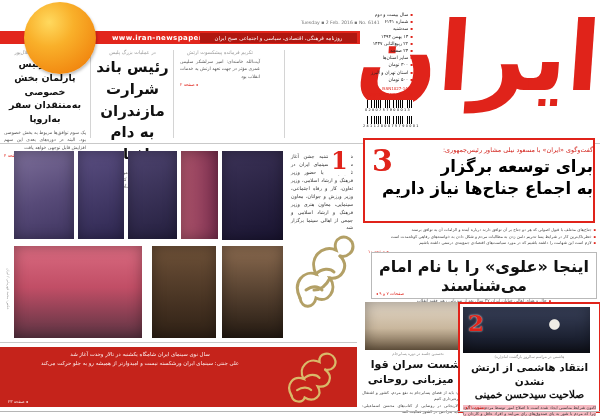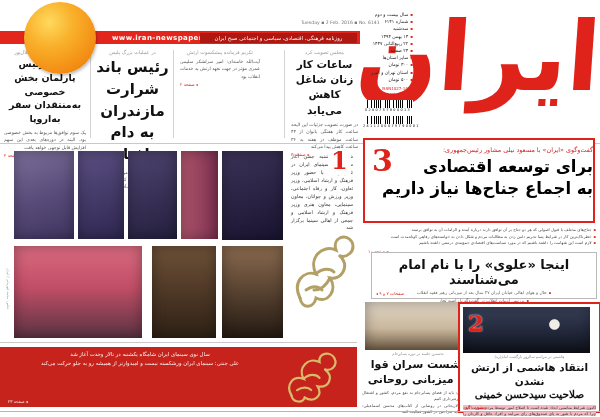--- a/index.html
+++ b/index.html
@@ -52,21 +52,21 @@
     background:#fff;text-align:right;}
   .lead-kicker{font-size:6.4px;color:#d2211a;margin-top:6px;}
   .lead-hl{font-size:16.5px;font-weight:bold;color:#000;line-height:1.32;margin-top:2px;}
   .lead-bullets{position:absolute;left:368px;top:227px;width:228px;font-size:4.1px;color:#444;
     line-height:1.55;text-align:right;}
   .lead-bullets .bl::before{content:"▪";color:#e0231a;font-size:3.6px;margin-left:2px;}
 
   
   .alavi-box{position:absolute;left:371px;top:252px;width:224px;height:45px;border:1px solid #b9b9b9;
     background:#fff;text-align:center;}
-  .alavi-hl{font-size:13px;font-weight:bold;color:#111;margin-top:4px;}
+  .alavi-hl{font-size:16px;font-weight:bold;color:#111;margin-top:4px;}
   .alavi-sub{font-size:4.4px;color:#666;line-height:1.6;margin-top:2px;}
   .alavi-sub span::before{content:"▪";color:#e0231a;font-size:3.6px;margin-left:2px;}
   .alavi-page{position:absolute;left:4px;bottom:2px;}
 
   
   .summit{position:absolute;left:362px;top:302px;width:112px;text-align:center;}
   .caption{font-size:3.8px;color:#8a8a8a;margin-top:1px;}
   .summit-hl{font-size:11px;font-weight:bold;color:#111;line-height:1.35;margin-top:2px;}
   .summit-body{font-size:4.1px;color:#444;line-height:1.55;text-align:justify;margin-top:2px;}
   .summit-body .bl::before{content:"▪";color:#e0231a;font-size:3.6px;margin-left:2px;}
@@ -139,26 +139,20 @@
     <div class="tbody">سرکرده باند تبهکاری موسوم به عقاب مازندران که با انتشار کلیپی از شکنجه یک شرور دیگر وحشت‌آفرینی کرده بود دستگیر شد</div>
     <div class="pageref">صفحه ۱۵</div>
   </div>
 
   <div class="tcol rtl" style="left:180px;width:80px;">
     <div class="kicker">تکریم فرمانده پیشکسوت ارتش</div>
     <div class="tbody">آیت‌الله خامنه‌ای: امیر سرلشکر سلیمی عمری مؤثر در جهت تعهد ارتش به خدمات انقلاب بود</div>
     <div class="pageref">صفحه ۲</div>
   </div>
 
-  <div class="tcol rtl" style="left:291px;width:67px;">
-    <div class="kicker">مجلس تصویب کرد</div>
-    <div class="hl" style="font-size:10.5px;">ساعات کار زنان شاغل کاهش می‌یابد</div>
-    <div class="tbody">در صورت تصویب جزئیات این لایحه ساعت کار هفتگی بانوان از ۴۴ ساعت موظف در هفته به ۳۶ ساعت کاهش پیدا می‌کند</div>
-    <div class="pageref">صفحه ۳</div>
-  </div>
 
   <div class="hairline-h" style="left:0;top:143px;width:600px;"></div>
 
   <div class="photo" style="left:14px;top:151px;width:60px;height:88px;background:linear-gradient(160deg,#7d6f9a,#574a78 55%,#3f3560);"></div>
   <div class="photo" style="left:78px;top:151px;width:46px;height:88px;background:linear-gradient(160deg,#5b4f82,#2e2750);"></div>
   <div class="photo" style="left:128px;top:151px;width:49px;height:88px;background:linear-gradient(160deg,#4e4470,#241f3e);"></div>
   <div class="photo" style="left:181px;top:151px;width:37px;height:88px;background:linear-gradient(90deg,#b0566d,#7c3050);"></div>
   <div class="photo" style="left:222px;top:151px;width:61px;height:89px;background:linear-gradient(160deg,#3c3358,#191430);"></div>
 
   <div class="photo" style="left:14px;top:246px;width:128px;height:92px;background:linear-gradient(180deg,#d96b80 0%,#c14e66 45%,#5a3342 100%);"></div>
@@ -174,21 +168,21 @@
       <path d="M14,70 C6,54 18,42 30,46 C22,30 36,16 50,22 C46,10 60,4 66,14 C70,24 60,30 54,28"></path>
       <path d="M54,28 C64,38 56,52 44,50 C52,62 42,76 30,70 C28,80 16,82 14,70"></path>
       <path d="M30,46 C36,40 44,40 48,44"></path>
       <path d="M20,62 C26,58 32,58 36,62"></path>
       <path d="M44,50 C40,58 34,62 28,62"></path>
     </g>
   </svg>
 
   <div class="lead-box">
     <div class="lead-kicker rtl">گفت‌وگوی «ایران» با مسعود نیلی مشاور رئیس‌جمهوری:</div>
-    <div class="lead-hl rtl">برای توسعه اقتصادی</div>
+    <div class="lead-hl rtl">برای توسعه برگزار</div>
     <div class="lead-hl rtl" style="margin-top:0;">به اجماع جناح‌ها نیاز داریم</div>
   </div>
   <div class="bignum abs" style="left:372px;top:146px;font-size:30px;">3</div>
 
   <div class="lead-bullets rtl">
     <div class="bl">جناح‌های مختلف با قبول اصولی که هر دو جناح بر آن توافق دارند درباره آینده و الزامات آن به توافق برسند</div>
     <div class="bl">خطرناک‌ترین کار در شرایط پسا تحریم دامن زدن به مطالبات مردم و شکل دادن به خواسته‌های رفاهی کوتاه‌مدت است</div>
     <div class="bl">لازم است این شهامت را داشته باشیم که در مورد سیاست‌های اقتصادی جمع‌بندی درستی داشته باشیم</div>
     <div class="pageref">صفحه ۱۰</div>
   </div>

